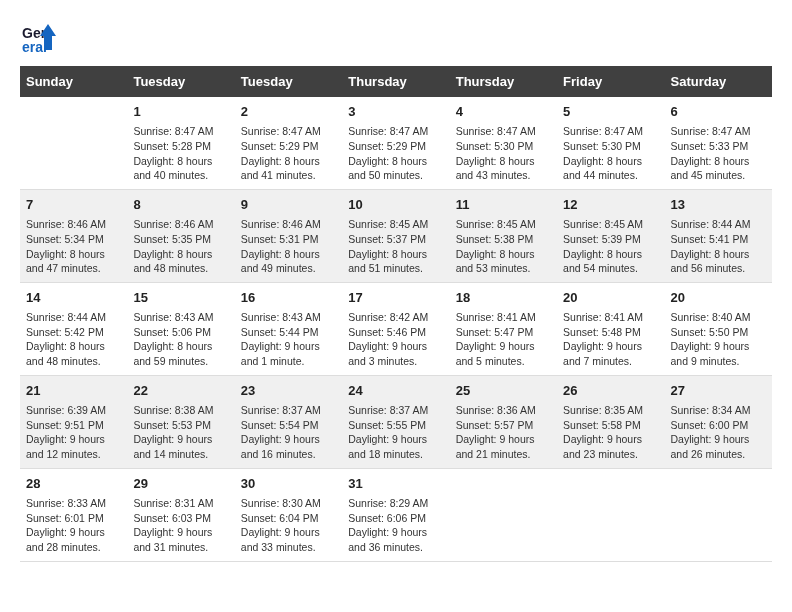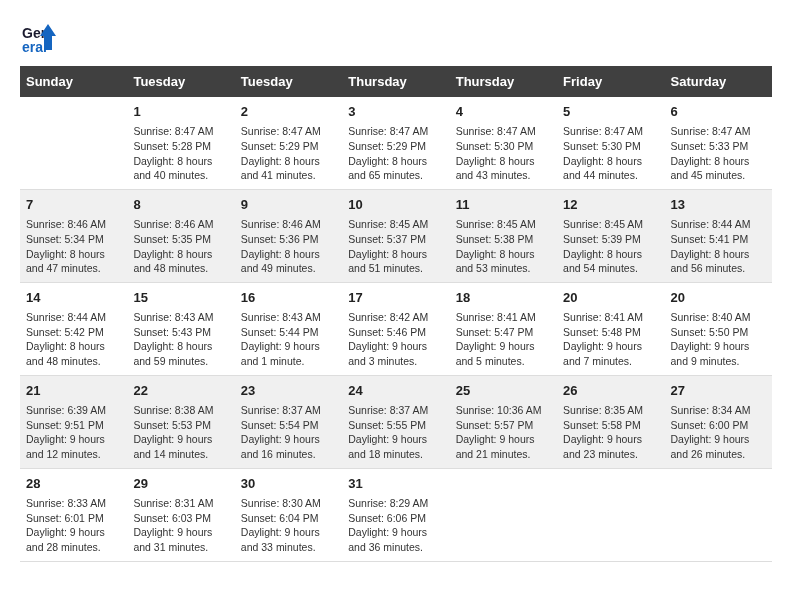--- a/index.html
+++ b/index.html
@@ -128,21 +128,21 @@
         <td>
           <div class="day-num">2</div>
           <div class="day-info">Sunrise: 8:47 AM</div>
           <div class="day-info">Sunset: 5:29 PM</div>
           <div class="day-info">Daylight: 8 hours and 41 minutes.</div>
         </td>
         <td>
           <div class="day-num">3</div>
           <div class="day-info">Sunrise: 8:47 AM</div>
           <div class="day-info">Sunset: 5:29 PM</div>
-          <div class="day-info">Daylight: 8 hours and 65 minutes.</div>
+          <div class="day-info">Daylight: 8 hours and 50 minutes.</div>
         </td>
         <td>
           <div class="day-num">4</div>
           <div class="day-info">Sunrise: 8:47 AM</div>
           <div class="day-info">Sunset: 5:30 PM</div>
           <div class="day-info">Daylight: 8 hours and 43 minutes.</div>
         </td>
         <td>
           <div class="day-num">5</div>
           <div class="day-info">Sunrise: 8:47 AM</div>
@@ -165,21 +165,21 @@
         </td>
         <td>
           <div class="day-num">8</div>
           <div class="day-info">Sunrise: 8:46 AM</div>
           <div class="day-info">Sunset: 5:35 PM</div>
           <div class="day-info">Daylight: 8 hours and 48 minutes.</div>
         </td>
         <td>
           <div class="day-num">9</div>
           <div class="day-info">Sunrise: 8:46 AM</div>
-          <div class="day-info">Sunset: 5:36 PM</div>
+          <div class="day-info">Sunset: 5:31 PM</div>
           <div class="day-info">Daylight: 8 hours and 49 minutes.</div>
         </td>
         <td>
           <div class="day-num">10</div>
           <div class="day-info">Sunrise: 8:45 AM</div>
           <div class="day-info">Sunset: 5:37 PM</div>
           <div class="day-info">Daylight: 8 hours and 51 minutes.</div>
         </td>
         <td>
           <div class="day-num">11</div>
@@ -203,21 +203,21 @@
       <tr class="week-row-odd">
         <td>
           <div class="day-num">14</div>
           <div class="day-info">Sunrise: 8:44 AM</div>
           <div class="day-info">Sunset: 5:42 PM</div>
           <div class="day-info">Daylight: 8 hours and 48 minutes.</div>
         </td>
         <td>
           <div class="day-num">15</div>
           <div class="day-info">Sunrise: 8:43 AM</div>
-          <div class="day-info">Sunset: 5:43 PM</div>
+          <div class="day-info">Sunset: 5:06 PM</div>
           <div class="day-info">Daylight: 8 hours and 59 minutes.</div>
         </td>
         <td>
           <div class="day-num">16</div>
           <div class="day-info">Sunrise: 8:43 AM</div>
           <div class="day-info">Sunset: 5:44 PM</div>
           <div class="day-info">Daylight: 9 hours and 1 minute.</div>
         </td>
         <td>
           <div class="day-num">17</div>
@@ -264,21 +264,21 @@
           <div class="day-info">Daylight: 9 hours and 16 minutes.</div>
         </td>
         <td>
           <div class="day-num">24</div>
           <div class="day-info">Sunrise: 8:37 AM</div>
           <div class="day-info">Sunset: 5:55 PM</div>
           <div class="day-info">Daylight: 9 hours and 18 minutes.</div>
         </td>
         <td>
           <div class="day-num">25</div>
-          <div class="day-info">Sunrise: 10:36 AM</div>
+          <div class="day-info">Sunrise: 8:36 AM</div>
           <div class="day-info">Sunset: 5:57 PM</div>
           <div class="day-info">Daylight: 9 hours and 21 minutes.</div>
         </td>
         <td>
           <div class="day-num">26</div>
           <div class="day-info">Sunrise: 8:35 AM</div>
           <div class="day-info">Sunset: 5:58 PM</div>
           <div class="day-info">Daylight: 9 hours and 23 minutes.</div>
         </td>
         <td>

